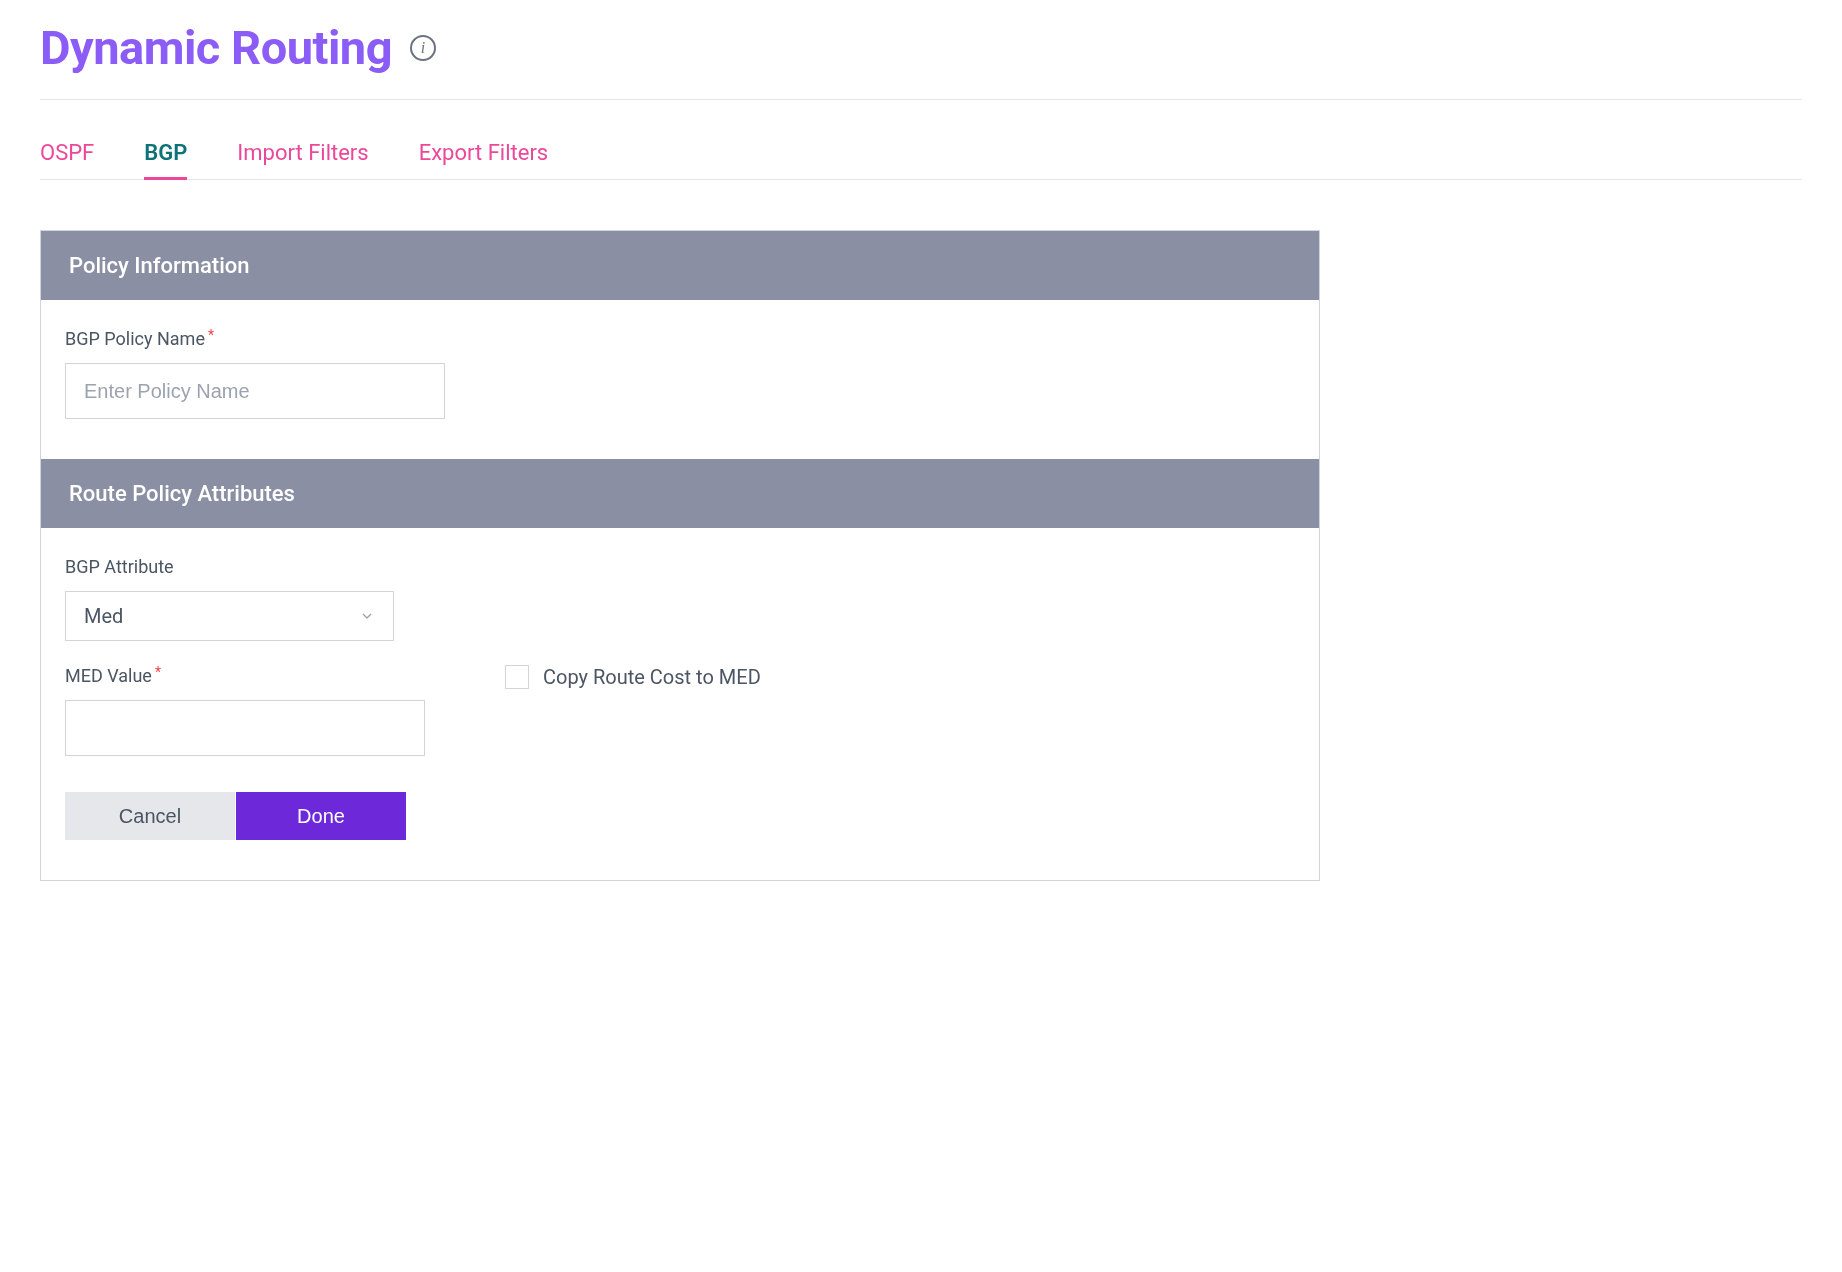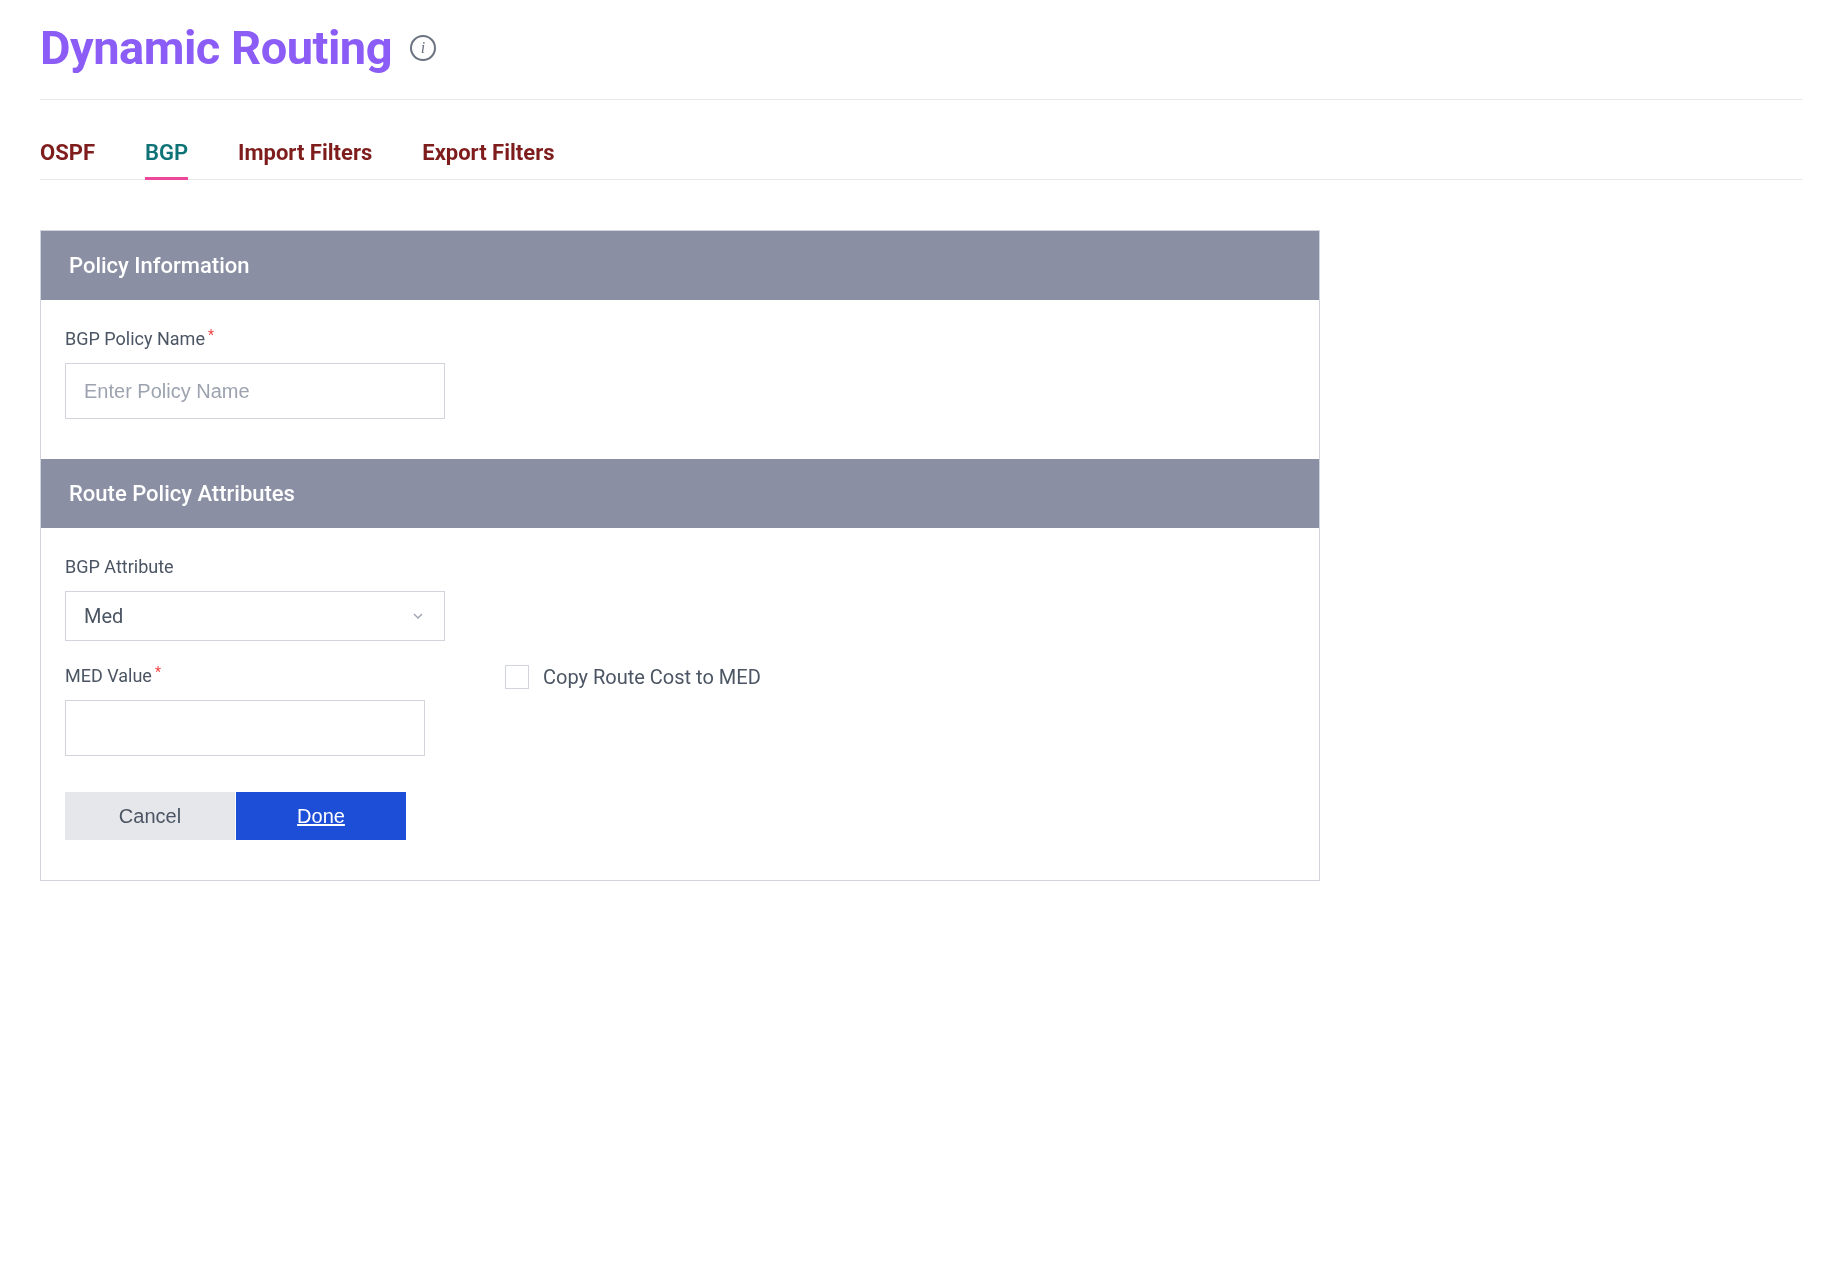--- a/index.html
+++ b/index.html
@@ -42,23 +42,23 @@
   }
   .tabs {
     display: flex;
     gap: 50px;
     padding: 40px 0 0 0;
     border-bottom: 1px solid #e5e7eb;
     font-size: 22px;
   }
   .tab {
     padding-bottom: 12px;
-    color: #7f1d1d;
-    cursor: pointer;
-    font-weight: 700;
+    color: #ec4899;
+    cursor: pointer;
+    font-weight: 400;
   }
   .tab.active {
     color: #0d7377;
     font-weight: 600;
     border-bottom: 3px solid #ec4899;
     margin-bottom: -1px;
   }
   .form-card {
     margin-top: 50px;
     border: 1px solid #d1d5db;
@@ -95,21 +95,21 @@
     border: 1px solid #d1d5db;
     font-size: 20px;
     color: #374151;
     background: #ffffff;
   }
   .text-input::placeholder {
     color: #9ca3af;
   }
   .select-wrap {
     position: relative;
-    width: 380px;
+    width: 329px;
   }
   .select-box {
     width: 100%;
     height: 50px;
     padding: 0 18px;
     border: 1px solid #d1d5db;
     font-size: 20px;
     color: #4b5563;
     background: #ffffff;
     display: flex;
@@ -162,23 +162,22 @@
     cursor: pointer;
     display: flex;
     align-items: center;
     justify-content: center;
   }
   .btn-secondary {
     background: #e5e7eb;
     color: #4b5563;
   }
   .btn-primary {
-    background: #1d4ed8;
+    background: #6d28d9;
     color: #ffffff;
-    text-decoration: underline;
   }
 </style>
 </head>
 <body>
 
 <div class="page-header">
   <h1 class="page-title">Dynamic Routing</h1>
   <span class="info-icon">i</span>
 </div>
 

